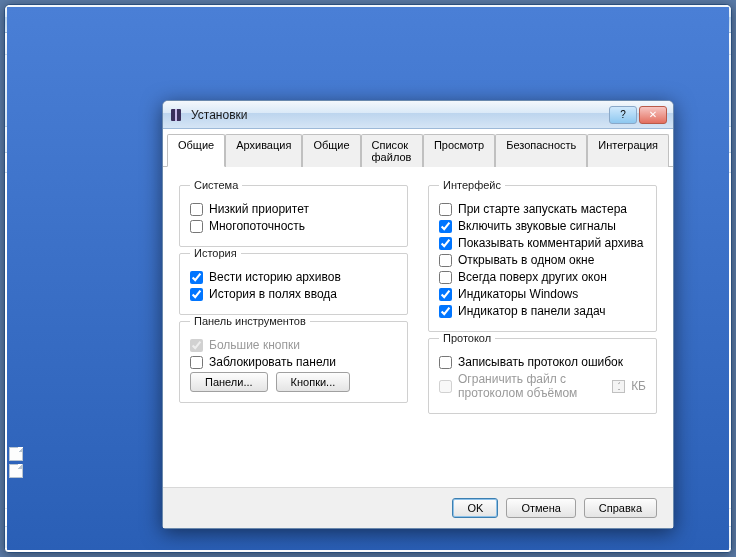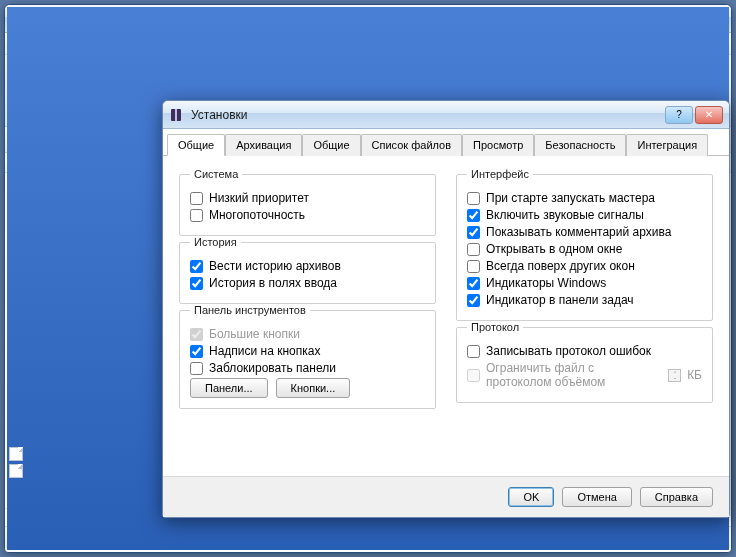--- a/index.html
+++ b/index.html
@@ -49,21 +49,21 @@
 .ficon.exe::before { content:""; position:absolute; inset:2px; background:linear-gradient(to bottom,#4a7fd6,#2a5fb6); border-radius:1px; }
 .ficon.unin   { background:#fff; border:1px solid #c84a3a; }
 .ficon.unin::before { content:"✕"; color:#c84a3a; font-size:9px; position:absolute; inset:0; text-align:center; line-height:12px; }
 
 .statusbar { height:22px; background:linear-gradient(to bottom,#f4f8fc,#e2ecf6); border-top:1px solid #c7d6e8; display:flex; align-items:center; padding:0 6px; gap:8px; font-size:11px; }
 .statusbar .lock { width:14px; height:14px; }
 .statusbar .key  { width:14px; height:14px; }
 .statusbar .msg { flex:1; text-align:center; }
 
 
-.dialog { position:absolute; width:568px; background:#f0f0f0; border:1px solid #6a89ad; border-radius:6px 6px 4px 4px; box-shadow:0 4px 20px rgba(0,0,0,0.5); }
+.dialog { position:absolute; width:512px; background:#f0f0f0; border:1px solid #6a89ad; border-radius:6px 6px 4px 4px; box-shadow:0 4px 20px rgba(0,0,0,0.5); }
 .dialog .titlebar { background: linear-gradient(to bottom,#f4f8fc 0%,#dae9f7 45%,#bdd5ee 46%,#d5e5f5 100%); }
 .tabs { display:flex; background:#fff; border-bottom:1px solid #c0c0c0; padding: 4px 4px 0 4px; gap:0; }
 .tab { padding:4px 10px; border:1px solid #c0c0c0; border-bottom:none; background:#f0f0f0; cursor:pointer; font-size:11px; position:relative; top:1px; border-radius:2px 2px 0 0; }
 .tab.active { background:#fff; border-bottom:1px solid #fff; z-index:2; }
 .tabbody { background:#fff; padding:12px 16px; min-height:320px; display:flex; gap:20px; }
 .colL, .colR { flex:1; display:flex; flex-direction:column; }
 fieldset { border:1px solid #d0d0d0; border-radius:2px; padding:8px 10px 10px 10px; }
 legend { padding:0 4px; font-size:11px; color:#1a1a1a; }
 .chk { display:flex; align-items:center; gap:6px; margin:3px 0; font-size:11px; cursor:pointer; }
 .chk input { width:13px; height:13px; }
@@ -326,24 +326,20 @@
           </div>
       </fieldset>
       <fieldset>
         <legend>Панель инструментов</legend>
         <div id="g-panel">
             <label class="chk disabled">
               <input type="checkbox" disabled="" checked="" style="">
               <span>Большие кнопки</span>
             </label>
             <label class="chk">
-              <input type="checkbox" checked="" style="">
-              <span>Надписи на кнопках</span>
-            </label>
-            <label class="chk">
               <input type="checkbox" style="">
               <span>Заблокировать панели</span>
             </label>
           </div>
         <div class="btnrow">
           <button class="btn">Панели...</button>
           <button class="btn">Кнопки...</button>
         </div>
       </fieldset>
     </div>

